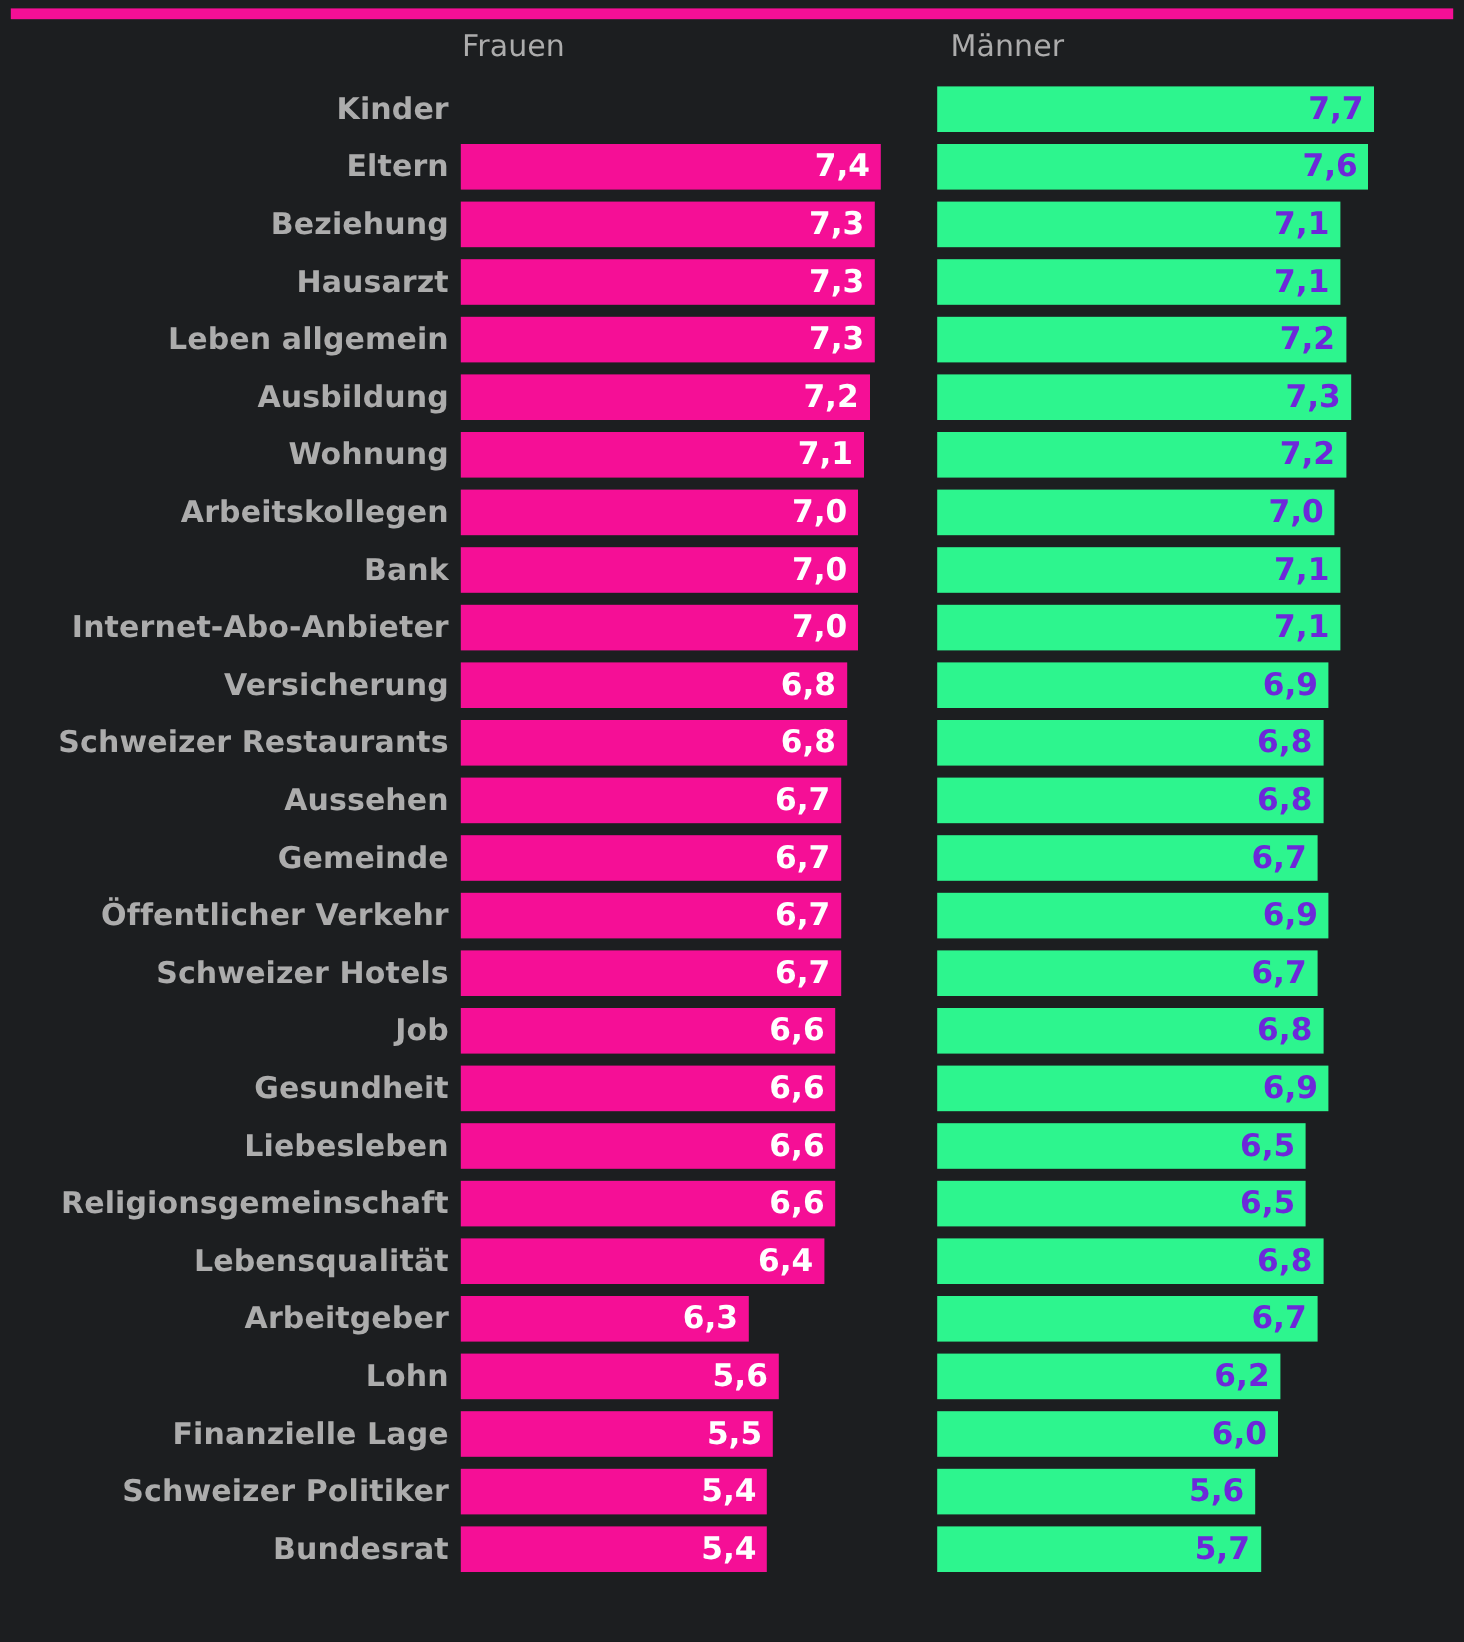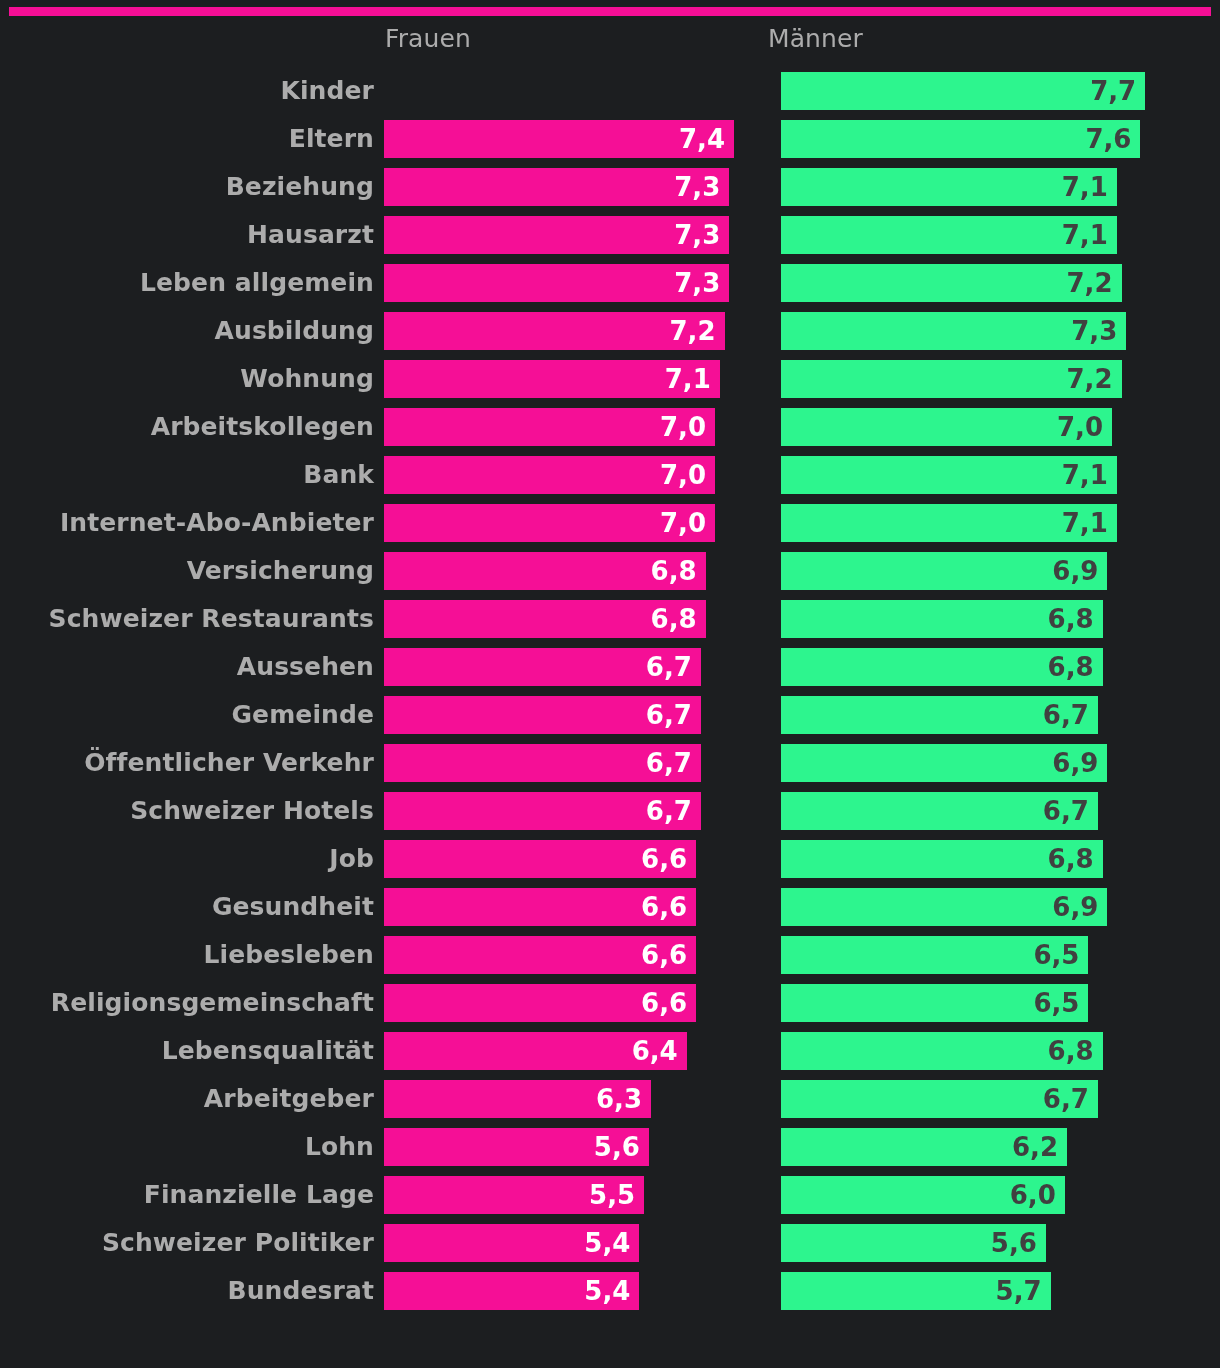--- a/index.html
+++ b/index.html
@@ -35,21 +35,21 @@
   .col-header {
     position: absolute;
     top: 24px;
     font-size: 25px;
     line-height: 30px;
     color: #acacac;
     letter-spacing: 0.1px;
     white-space: nowrap;
   }
   .col-header.frauen { left: 385px; }
-  .col-header.maenner { left: 768px; }
+  .col-header.maenner { left: 792px; }
 
   
   .rows {
     position: absolute;
     left: 0;
     top: 72px;
     width: 1220px;
     font-weight: bold;
   }
   .row {
@@ -88,21 +88,21 @@
     font-size: 26px;
     line-height: 38px;
     white-space: nowrap;
   }
   .bar.pink {
     background: #f50f96;
     color: #ffffff;
   }
   .bar.green {
     background: #2df58e;
-    color: #404040;
+    color: #6d28d9;
   }
 </style>
 </head>
 <body>
 
 <div id="root">
 
   <div class="accent-rule"></div>
 
   <div class="col-header frauen">Frauen</div>
@@ -374,21 +374,21 @@
         </div>
         <div class="bar-track right">
           <div class="bar green" style="width: 321.64px; background: rgb(45, 245, 142);">
             <span>6,8</span>
           </div>
         </div>
       </div>
       <div class="row">
         <div class="row-label">Arbeitgeber</div>
         <div class="bar-track left">
-          <div class="bar pink" style="width: 267px; background: rgb(245, 15, 150);">
+          <div class="bar pink" style="width: 240px; background: rgb(245, 15, 150);">
             <span>6,3</span>
           </div>
         </div>
         <div class="bar-track right">
           <div class="bar green" style="width: 316.91px; background: rgb(45, 245, 142);">
             <span>6,7</span>
           </div>
         </div>
       </div>
       <div class="row">

